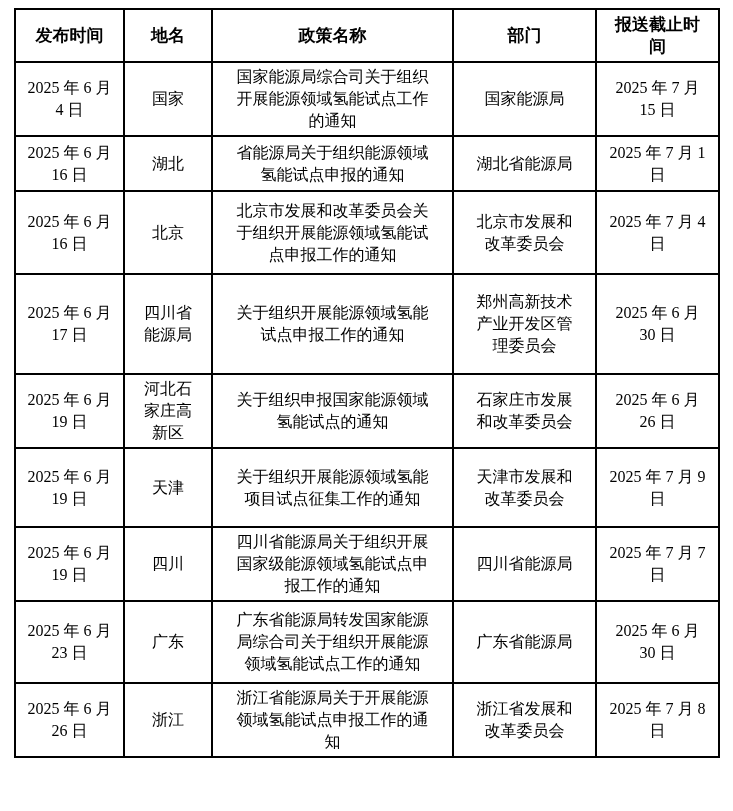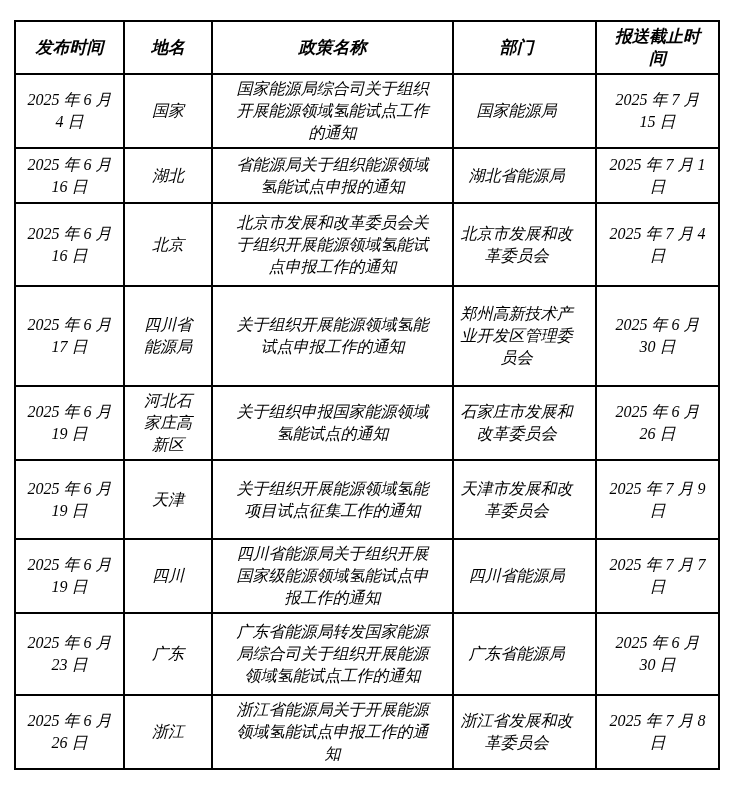--- a/index.html
+++ b/index.html
@@ -6,22 +6,21 @@
   body {
     width: 733px;
     height: 811px;
     background: #ffffff;
     color: #000000;
     font-family: "Liberation Serif", "DejaVu Serif", serif;
   }
   table.policy-table {
     border-collapse: collapse;
     table-layout: fixed;
-    margin: 20px 0 0 14px;
-    font-style: italic;
+    margin: 8px 0 0 14px;
   }
   col.c1 { width: 109px; }
   col.c2 { width: 88px; }
   col.c3 { width: 241px; }
   col.c4 { width: 143px; }
   col.c5 { width: 123px; }
   th, td {
     border: 2px solid #000000;
     text-align: center;
     vertical-align: middle;
@@ -31,21 +30,21 @@
     padding-bottom: 3px;
     overflow-wrap: break-word;
   }
   th {
     font-weight: bold;
     font-size: 17px;
   }
   th:nth-child(1), td:nth-child(1) { padding-left: 10px; padding-right: 10px; }
   th:nth-child(2), td:nth-child(2) { padding-left: 14px; padding-right: 14px; }
   th:nth-child(3), td:nth-child(3) { padding-left: 21px; padding-right: 21px; }
-  th:nth-child(4), td:nth-child(4) { padding-left: 4px; padding-right: 20px; }
+  th:nth-child(4), td:nth-child(4) { padding-left: 20px; padding-right: 20px; }
   th:nth-child(5), td:nth-child(5) { padding-left: 10px; padding-right: 10px; }
   thead tr { height: 53px; }
   tbody tr:nth-child(1)  { height: 62px; }
   tbody tr:nth-child(2)  { height: 55px; }
   tbody tr:nth-child(3)  { height: 83px; }
   tbody tr:nth-child(4)  { height: 100px; }
   tbody tr:nth-child(5)  { height: 55px; }
   tbody tr:nth-child(6)  { height: 79px; }
   tbody tr:nth-child(7)  { height: 56px; }
   tbody tr:nth-child(8)  { height: 82px; }

